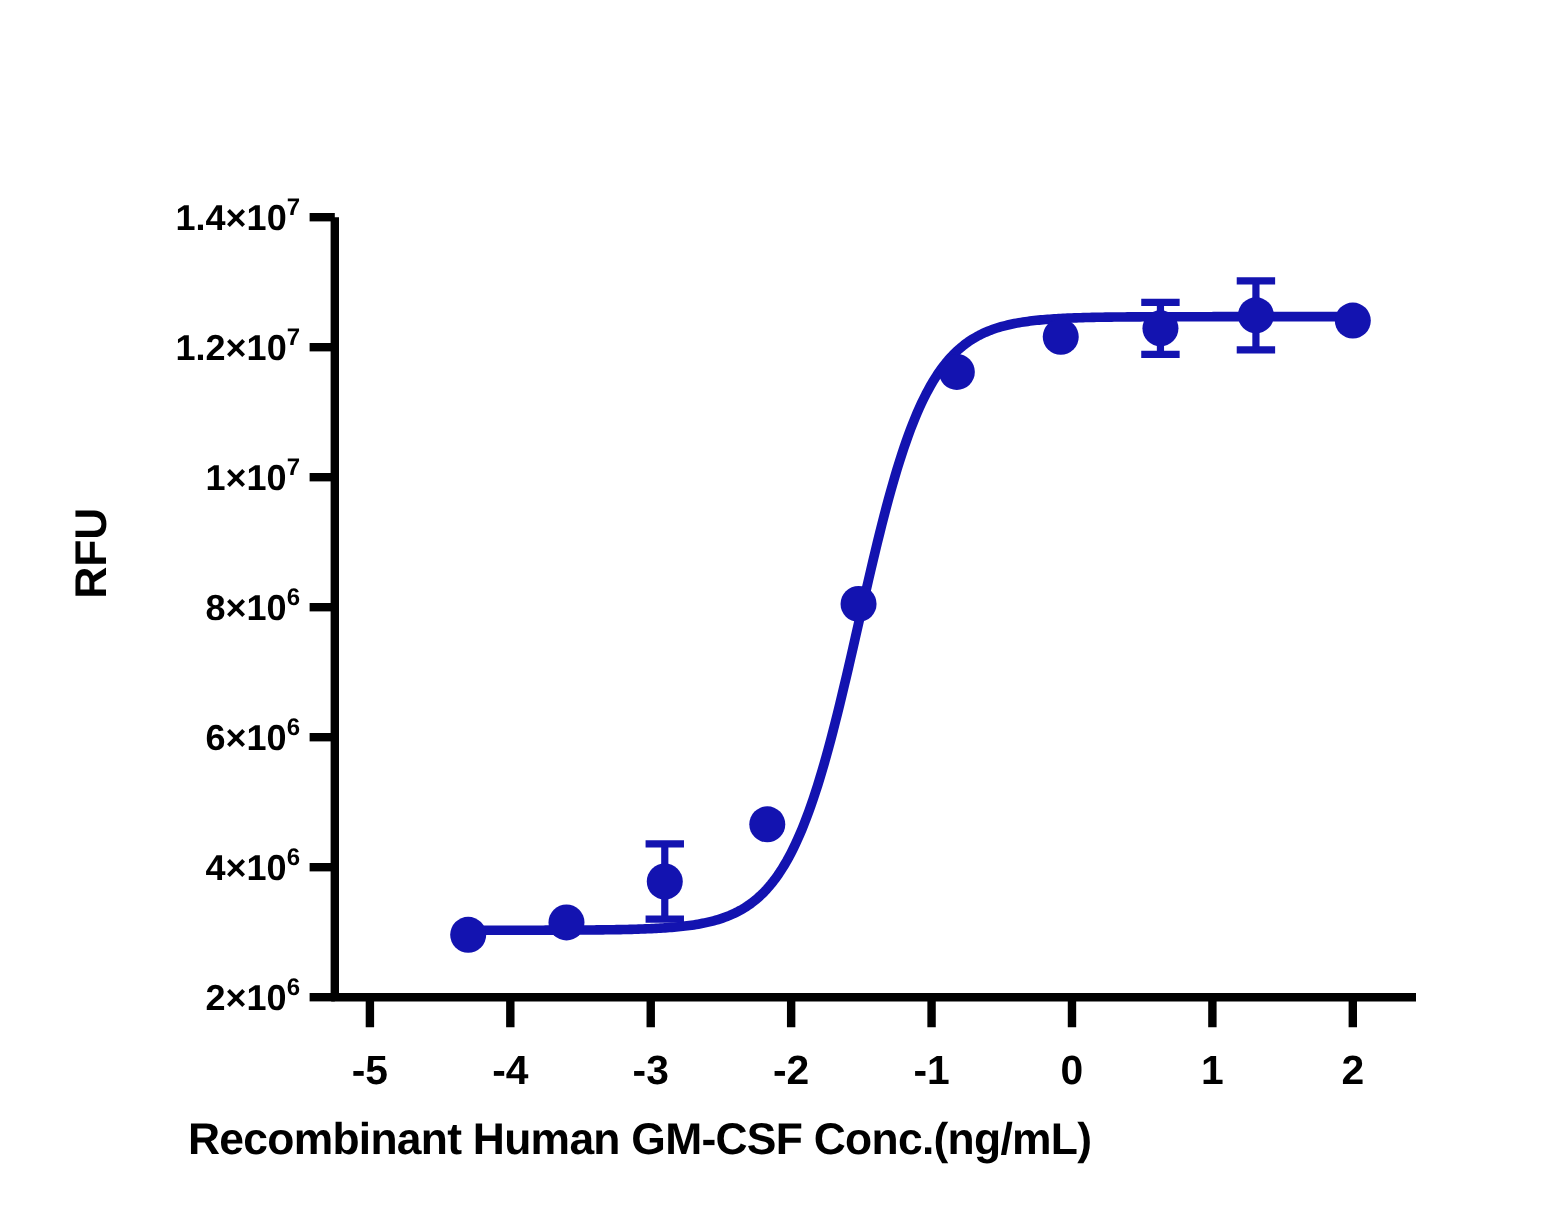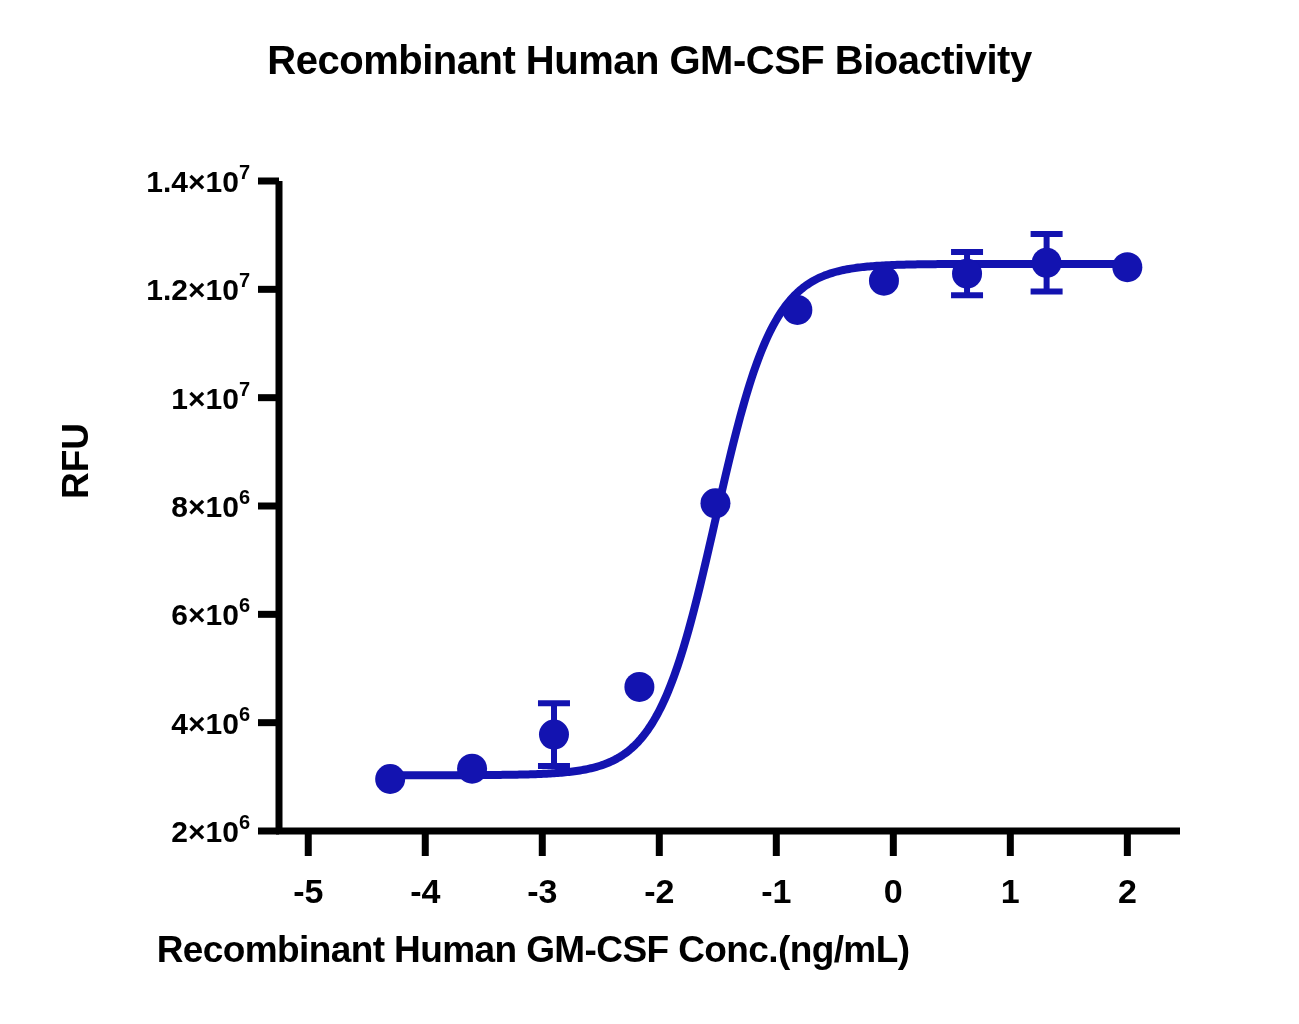--- a/index.html
+++ b/index.html
@@ -74,21 +74,20 @@
     transform: rotate(-90deg);
     transform-origin: center center;
     font-family: "Liberation Sans", sans-serif;
   }
 </style>
 </head>
 <body>
 
 <div id="figure">
 
-  <div id="chart-title">Recombinant Human GM-CSF Bioactivity</div>
 
   <svg id="plot-svg" width="1299" height="1024">
     <g id="axes-group">
       <line id="y-axis-line" x1="279" y1="181" x2="279" y2="831" stroke="#000000" stroke-width="7"></line>
       <line id="x-axis-line" x1="276" y1="831" x2="1180" y2="831" stroke="#000000" stroke-width="7"></line>
     </g>
     <g id="y-ticks">
         <line x1="258" y1="831" x2="279" y2="831" stroke="#000000" stroke-width="7"></line>
         <text x="250" y="842" class="tick-label-y"><tspan>2×10</tspan><tspan dy="-13" font-size="20">6</tspan></text>
         <line x1="258" y1="722.6666666666666" x2="279" y2="722.6666666666666" stroke="#000000" stroke-width="7"></line>

